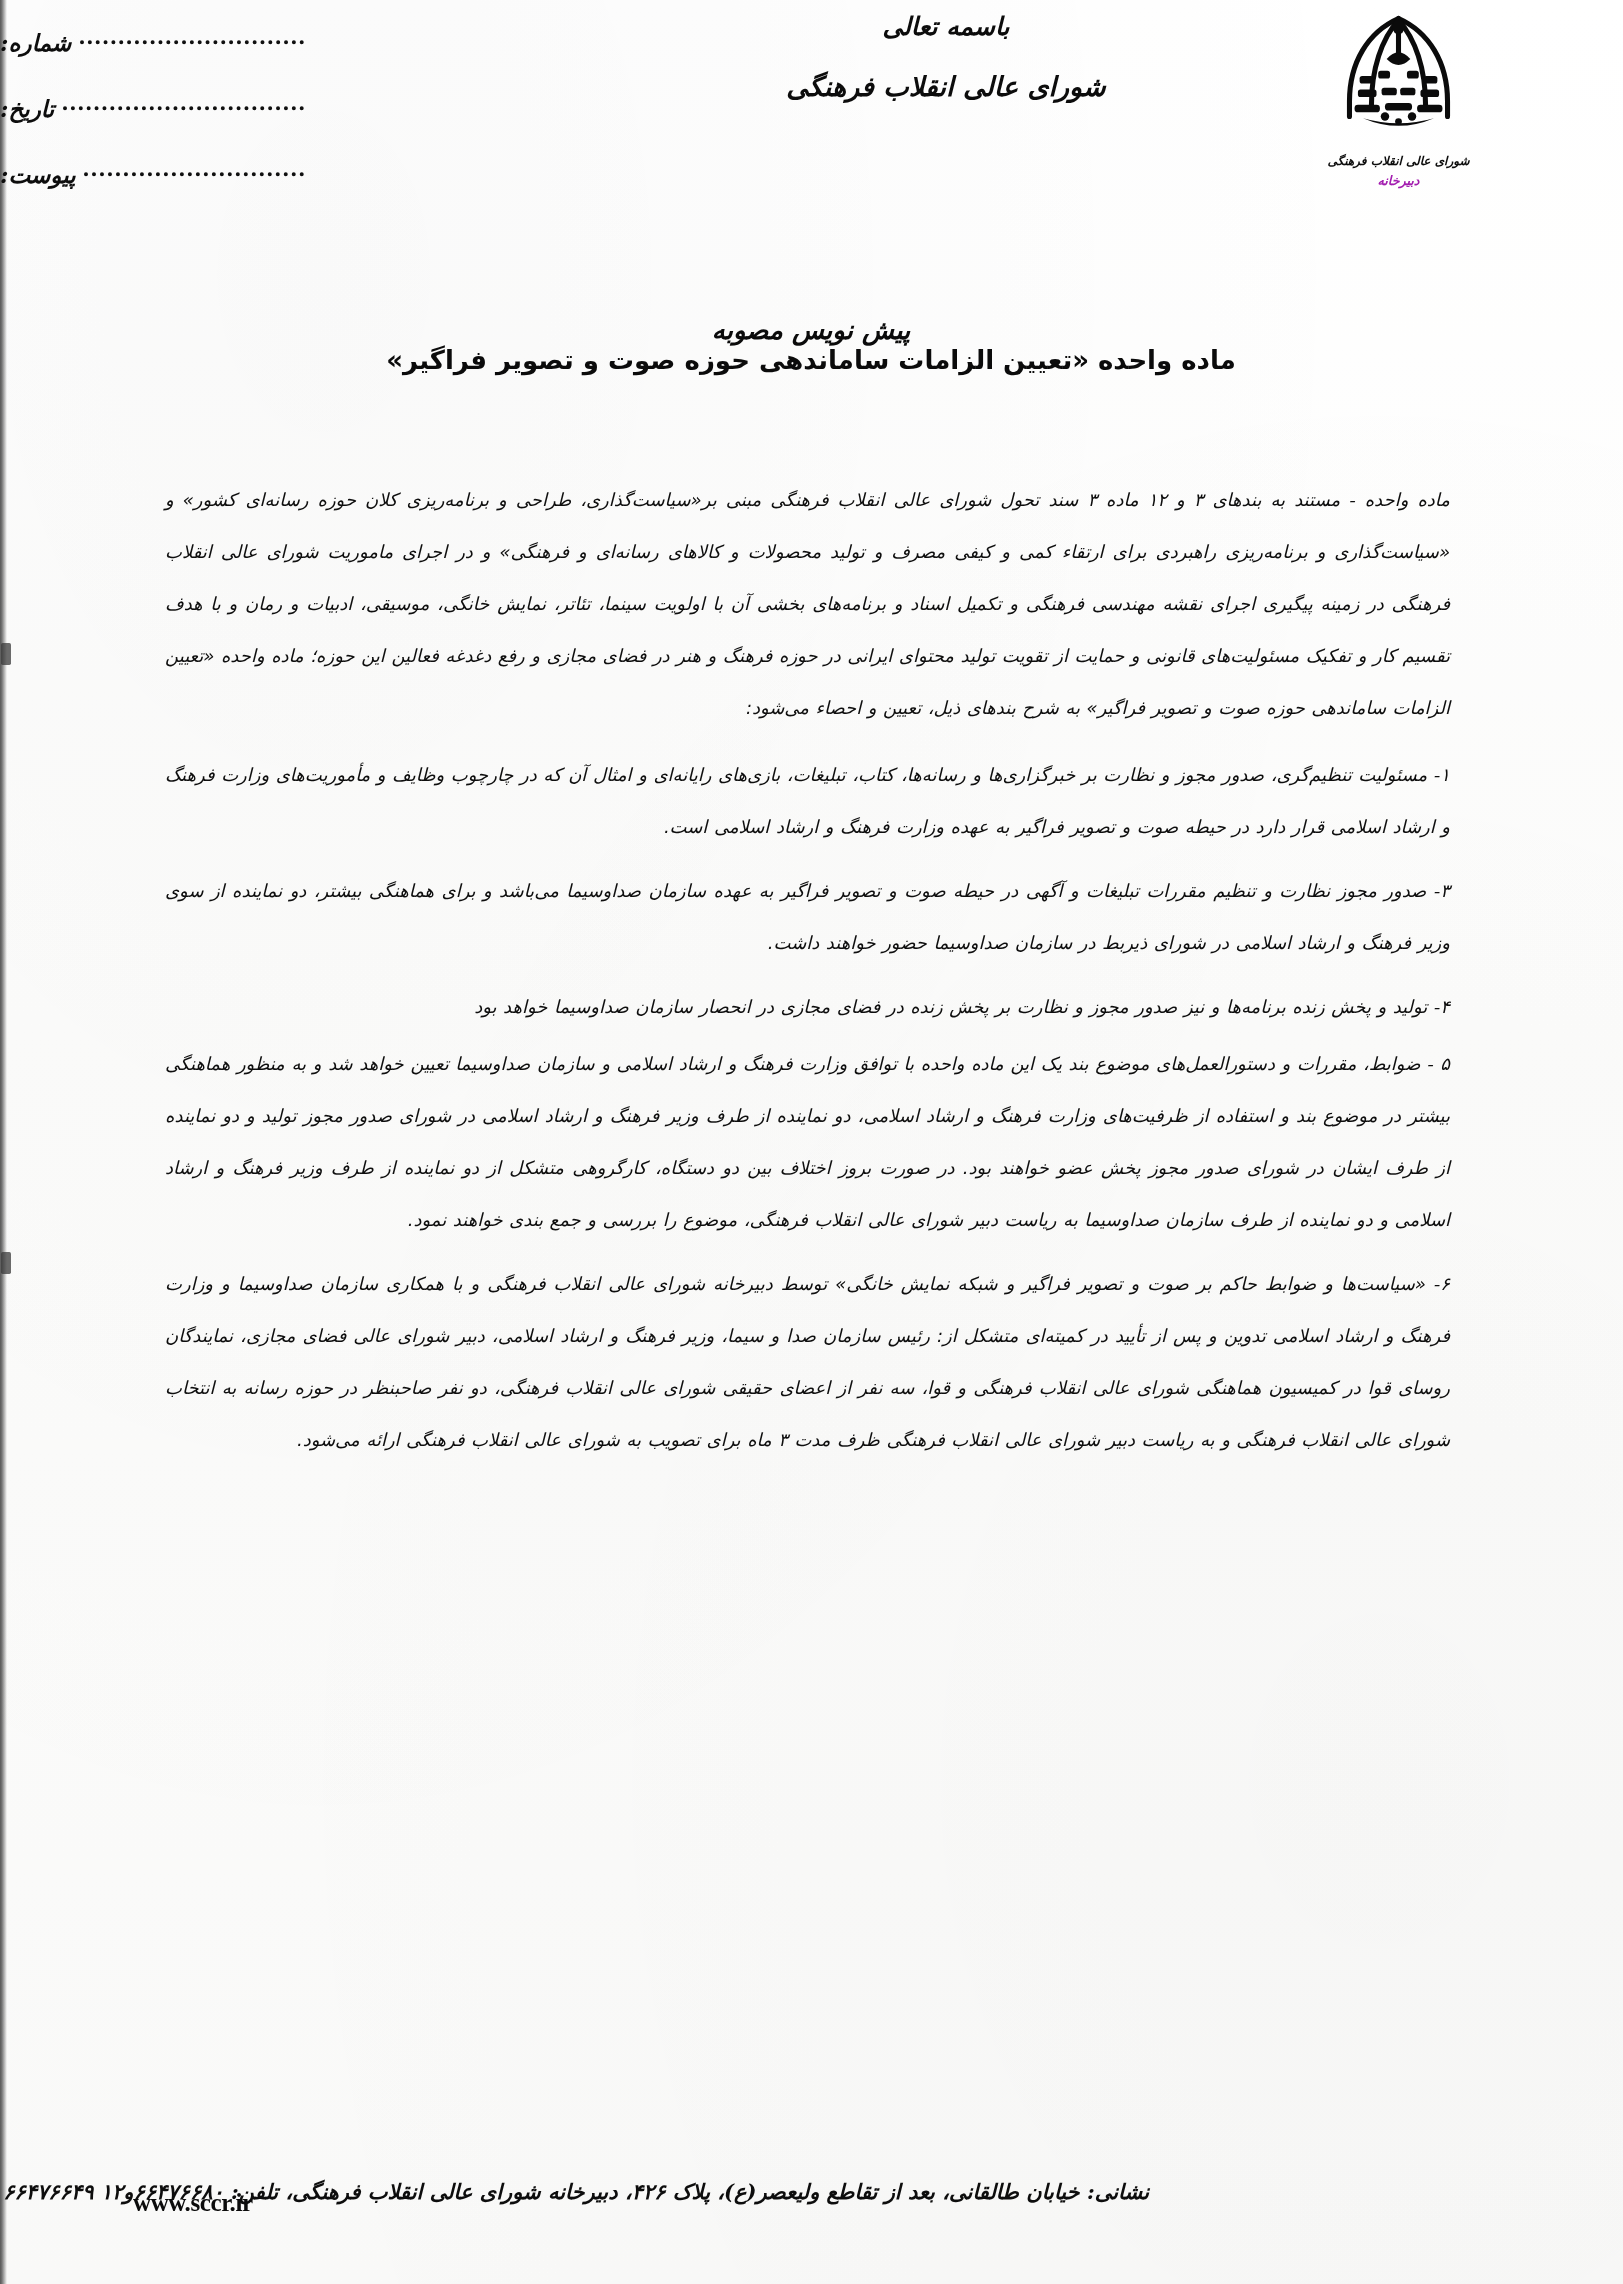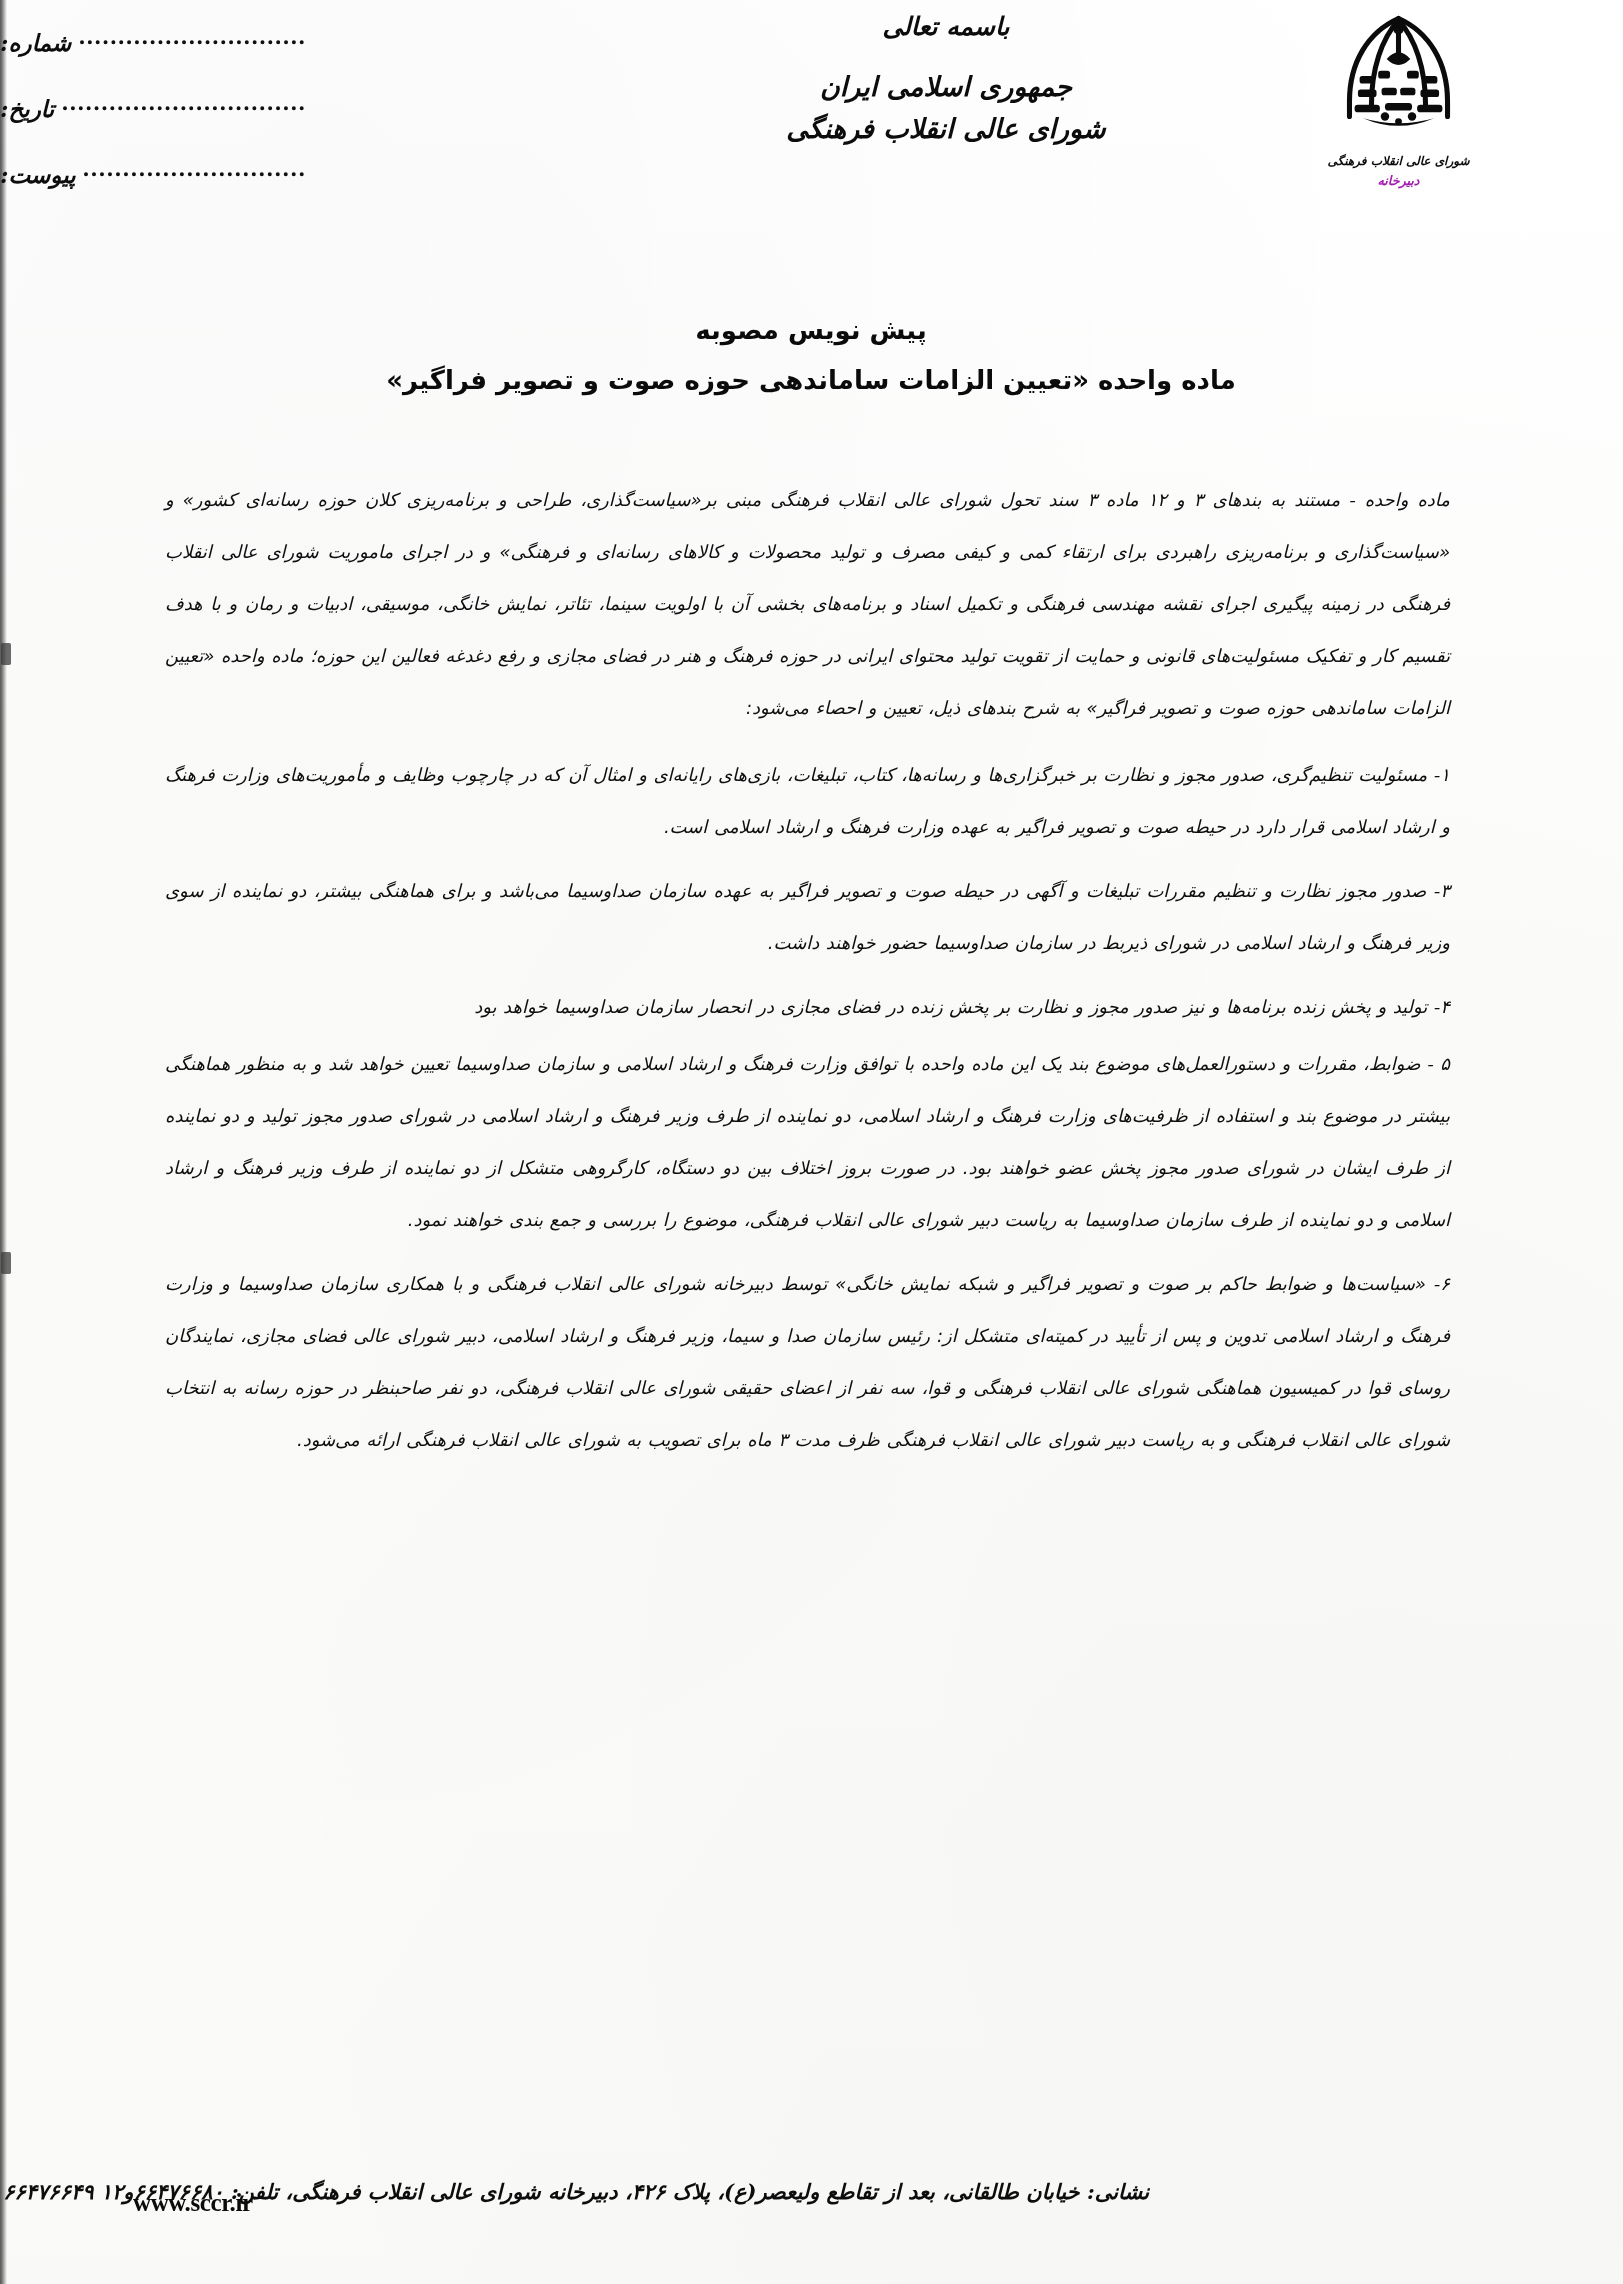--- a/index.html
+++ b/index.html
@@ -151,22 +151,22 @@
     position: absolute;
     top: 315px;
     left: 0;
     width: 1624px;
     text-align: center;
   }
   .doc-kicker {
     font-size: 26px;
     font-weight: 700;
     letter-spacing: -0.4px;
-    margin-bottom: 20px;
     color: #0b0b0b;
+    font-style: italic;
   }
   .doc-title {
     font-size: 26px;
     font-weight: 700;
     letter-spacing: -0.4px;
     color: #0b0b0b;
   }
 
   
   .body-copy {
@@ -245,21 +245,20 @@
         <span class="ref-dots"></span>
       </div>
       <div class="ref-row">
         <span class="ref-label">پیوست:</span>
         <span class="ref-dots"></span>
       </div>
     </div>
 
     <div class="basmala-block">
       <div class="basmala">باسمه تعالی</div>
-      <div class="org-line">جمهوری اسلامی ایران</div>
       <div class="org-line">شورای عالی انقلاب فرهنگی</div>
     </div>
 
     <div class="seal">
       <div class="seal-emblem">
         <svg width="129" height="142" viewBox="0 0 152 168" xmlns="http://www.w3.org/2000/svg">
           <g fill="none" stroke="#0b0b0b" stroke-width="6" stroke-linecap="round">
             <path d="M76 10 C 40 26, 18 62, 18 108 L18 126"></path>
             <path d="M76 10 C 112 26, 134 62, 134 108 L134 126"></path>
             <path d="M76 12 C 56 34, 44 70, 44 112"></path>

